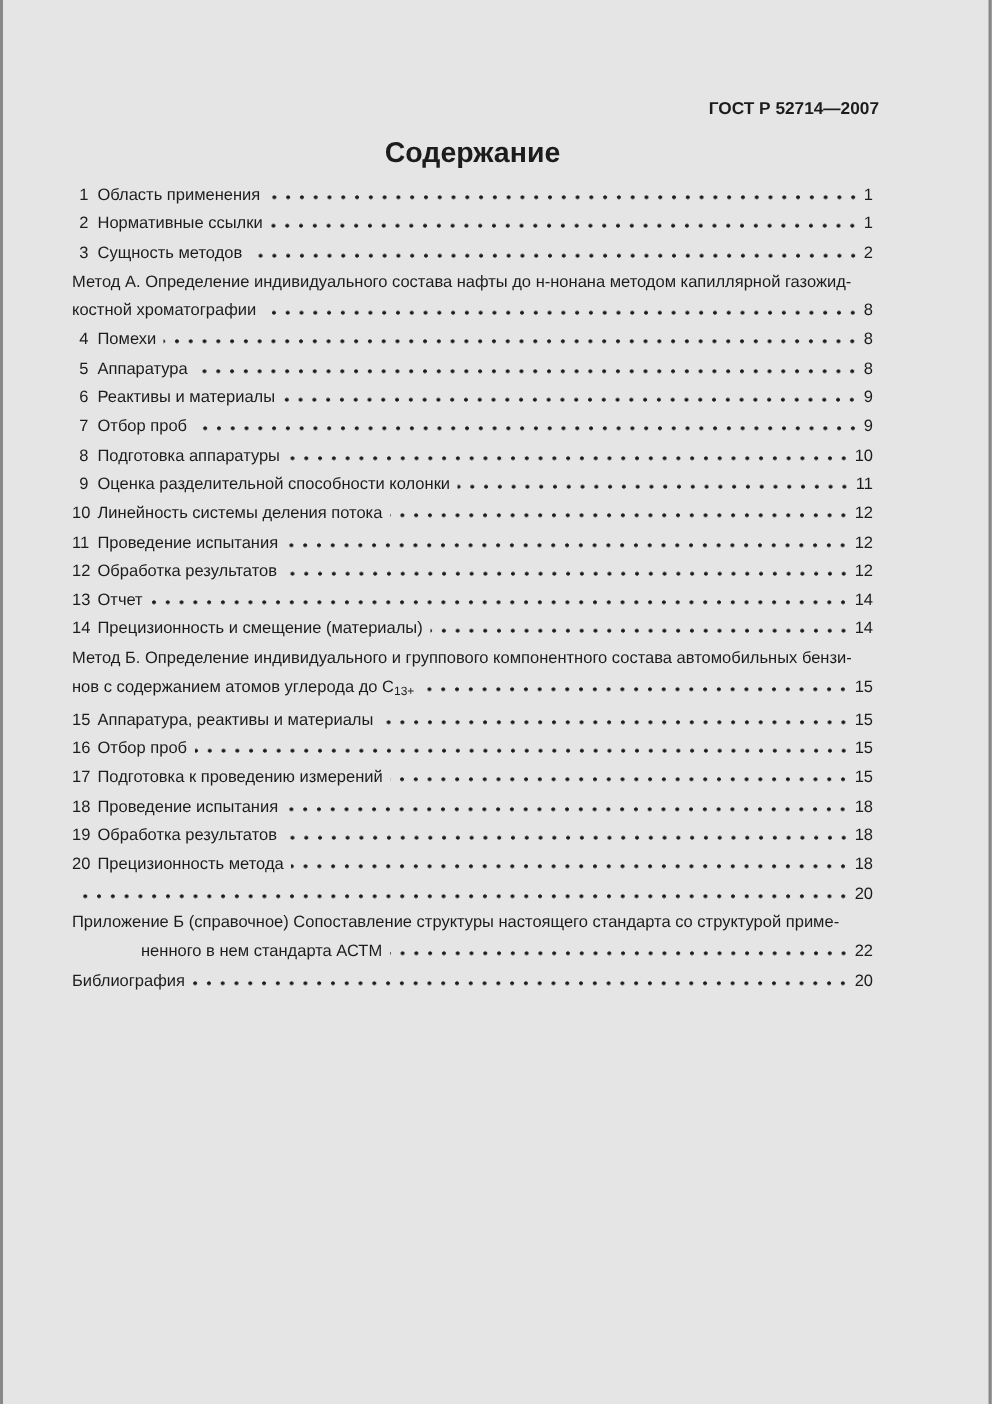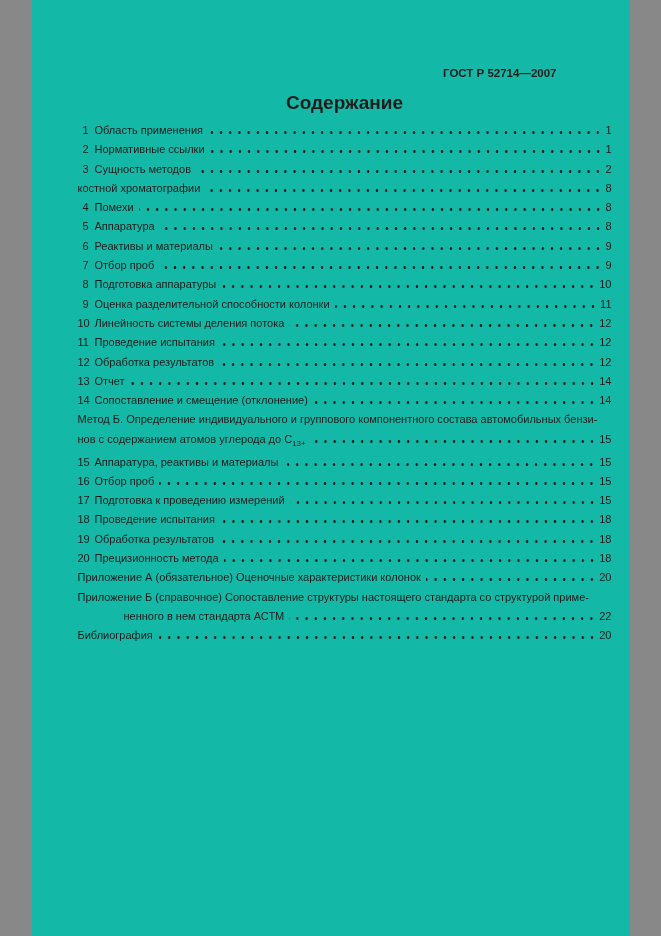--- a/index.html
+++ b/index.html
@@ -1,21 +1,21 @@
 <!DOCTYPE html>
 <html><head>
 <meta charset="utf-8">
 <style>
   html, body { margin: 0; padding: 0; background: #888; }
   .page {
     position: relative;
-    width: 598px;
+    width: 657px;
     height: 936px;
     margin: 0 auto;
-    background: #14b8a6;
+    background: #e5e5e5;
     color: #1c1c1c;
     font-family: "Liberation Sans", sans-serif;
     font-size: 11px;
     overflow: hidden;
   }
   .doc-header {
     position: absolute;
     top: 67px;
     left: 0;
     right: 73px;
@@ -98,20 +98,21 @@
     </div>
 
     <div class="row">
       <span class="num">3</span>
       <span class="label">Сущность методов</span>
       <span class="leader"></span>
       <span class="page-num">2</span>
     </div>
 
     <div>
+      <div class="line1">Метод А. Определение индивидуального состава нафты до н-нонана методом капиллярной газожид-</div>
       <div class="row">
         <span class="label">костной хроматографии</span>
         <span class="leader"></span>
         <span class="page-num">8</span>
       </div>
     </div>
 
     <div class="row">
       <span class="num">4</span>
       <span class="label">Помехи</span>
@@ -177,21 +178,21 @@
 
     <div class="row">
       <span class="num">13</span>
       <span class="label">Отчет</span>
       <span class="leader"></span>
       <span class="page-num">14</span>
     </div>
 
     <div class="row">
       <span class="num">14</span>
-      <span class="label">Сопоставление и смещение (отклонение)</span>
+      <span class="label">Прецизионность и смещение (материалы)</span>
       <span class="leader"></span>
       <span class="page-num">14</span>
     </div>
 
     <div>
       <div class="line1">Метод Б. Определение индивидуального и группового компонентного состава автомобильных бензи-</div>
       <div class="row">
         <span class="label"><span>нов с содержанием атомов углерода до C</span><sub class="chem">13+</sub></span>
         <span class="leader"></span>
         <span class="page-num">15</span>
@@ -234,21 +235,20 @@
     </div>
 
     <div class="row">
       <span class="num">20</span>
       <span class="label">Прецизионность метода</span>
       <span class="leader"></span>
       <span class="page-num">18</span>
     </div>
 
     <div class="row">
-      <span class="label">Приложение А (обязательное) Оценочные характеристики колонок</span>
       <span class="leader"></span>
       <span class="page-num">20</span>
     </div>
 
     <div>
       <div class="line1">Приложение Б (справочное) Сопоставление структуры настоящего стандарта со структурой приме-</div>
       <div class="row">
         <span class="label indent">ненного в нем стандарта АСТМ</span>
         <span class="leader"></span>
         <span class="page-num">22</span>

